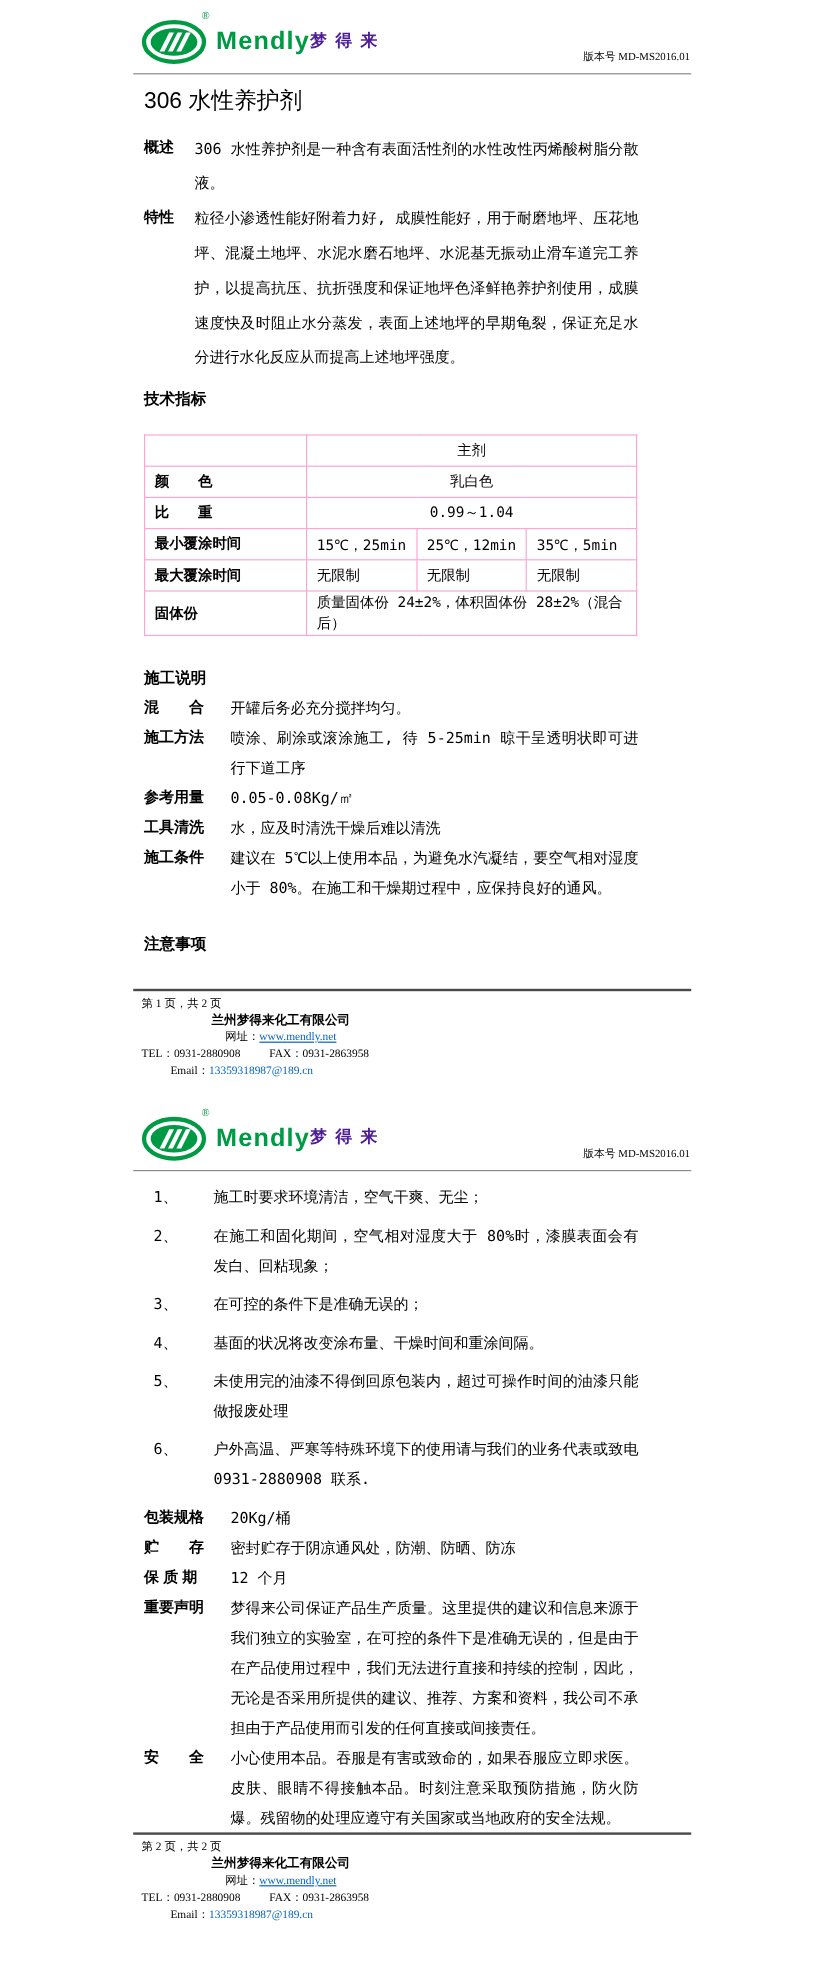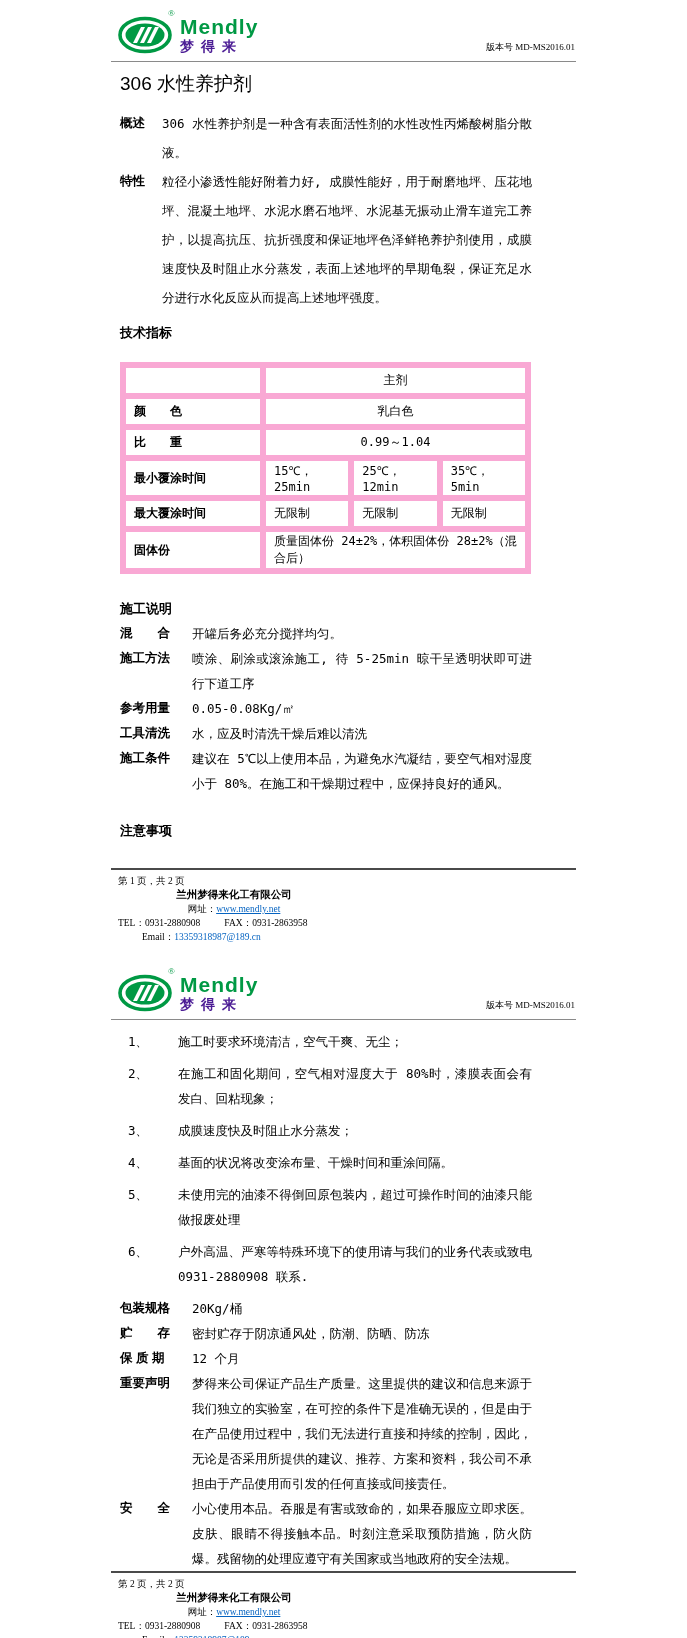--- a/index.html
+++ b/index.html
@@ -6,42 +6,42 @@
   body{width:687px;height:1638px;overflow:hidden;
        font-family:"DejaVu Sans Mono","Liberation Mono",monospace;
        color:#000;}
   .sheet{width:687px;height:1638px;display:flex;flex-direction:column;box-sizing:border-box;}
 
   
   .header{display:flex;justify-content:space-between;align-items:flex-end;
           padding:12px 112px 5px 118px;}
   .logo{position:relative;display:flex;align-items:center;gap:6px;}
   .logo svg{display:block;}
-  .logo-texts{display:flex;flex-direction:column;line-height:1;}
+  .logo-texts{display:flex;flex-direction:row;line-height:1;}
   .logo-name{font-family:"Liberation Sans","DejaVu Sans",sans-serif;
              font-weight:bold;font-size:21px;color:#009944;letter-spacing:1px;}
   .logo-cn{font-family:Liberation Sans, sans-serif;
            font-weight:bold;font-size:14px;color:#4c1d95;letter-spacing:7px;margin-top:2px;}
   .reg{position:absolute;left:50px;top:-4px;font-size:9px;color:#009944;
        font-family:"Liberation Serif",serif;}
   .version{font-family:"Liberation Serif","DejaVu Serif",serif;font-size:9px;padding-bottom:2px;}
   .rule{border-top:1px solid #8a8a8a;margin:0 111px;}
 
   
   .title{font-family:"Liberation Sans","DejaVu Sans",sans-serif;font-weight:normal;
          font-size:19px;margin:9px 155px 12px 120px;}
   .para{display:flex;margin:0 155px 0 120px;font-size:12.5px;line-height:29px;}
   .para .lbl{flex:0 0 42px;font-weight:bold;
              font-family:"Liberation Sans","DejaVu Sans",sans-serif;}
   .para .txt{flex:1;text-align:justify;}
   .sec-h{font-family:"Liberation Sans","DejaVu Sans",sans-serif;font-weight:bold;
          font-size:13px;margin:12px 0 0 120px;}
   table.spec{border-collapse:collapse;margin:20px 0 0 120px;width:411px;
              font-size:12px;table-layout:fixed;}
-  table.spec td{border:6px solid #f9a8d4;height:23px;padding:1px 8px;vertical-align:middle;}
+  table.spec td{border:1px solid #f9a8d4;height:23px;padding:1px 8px;vertical-align:middle;}
   td.c0{width:118px;}
   td.c1{width:77px;} td.c2{width:74px;} td.c3{width:78px;}
   td.center{text-align:center;}
   td.blbl{font-weight:bold;font-family:"Liberation Sans","DejaVu Sans",sans-serif;}
 
   .item{display:flex;margin:0 155px 0 120px;font-size:12.5px;line-height:25px;}
   .item .lbl{flex:0 0 72px;font-weight:bold;
              font-family:"Liberation Sans","DejaVu Sans",sans-serif;}
   .item .txt{flex:1;text-align:justify;}
   .construction-h{margin-top:26px;margin-bottom:3px;}
@@ -209,21 +209,21 @@
       <div class="note">
         <span class="num">1、</span>
         <span class="txt">施工时要求环境清洁，空气干爽、无尘；</span>
       </div>
       <div class="note">
         <span class="num">2、</span>
         <span class="txt">在施工和固化期间，空气相对湿度大于 80%时，漆膜表面会有发白、回粘现象；</span>
       </div>
       <div class="note">
         <span class="num">3、</span>
-        <span class="txt">成膜速度快及时阻止水分蒸发；</span>
+        <span class="txt">在可控的条件下是准确无误的；</span>
       </div>
       <div class="note">
         <span class="num">4、</span>
         <span class="txt">基面的状况将改变涂布量、干燥时间和重涂间隔。</span>
       </div>
       <div class="note">
         <span class="num">5、</span>
         <span class="txt">未使用完的油漆不得倒回原包装内，超过可操作时间的油漆只能做报废处理</span>
       </div>
       <div class="note">

